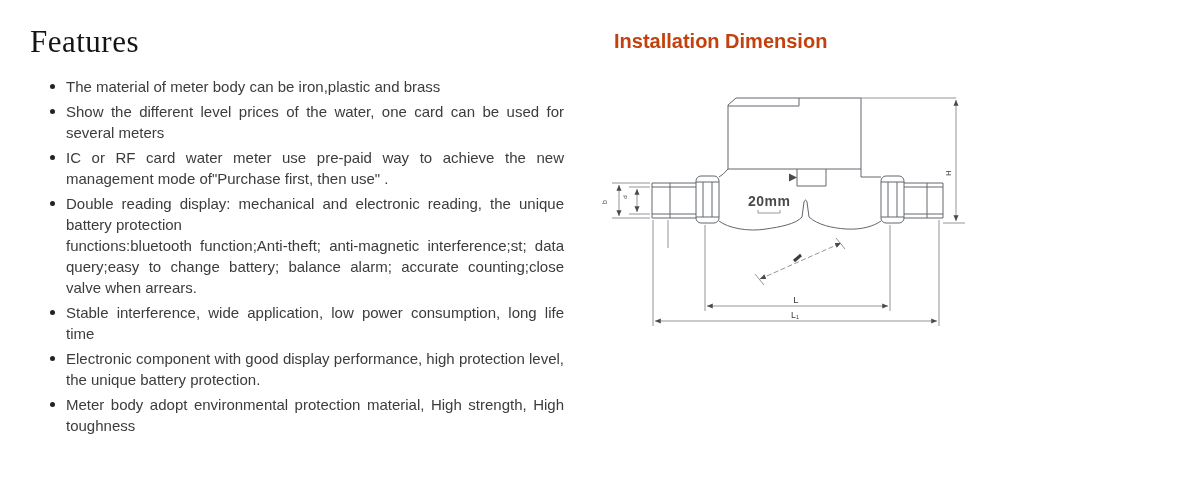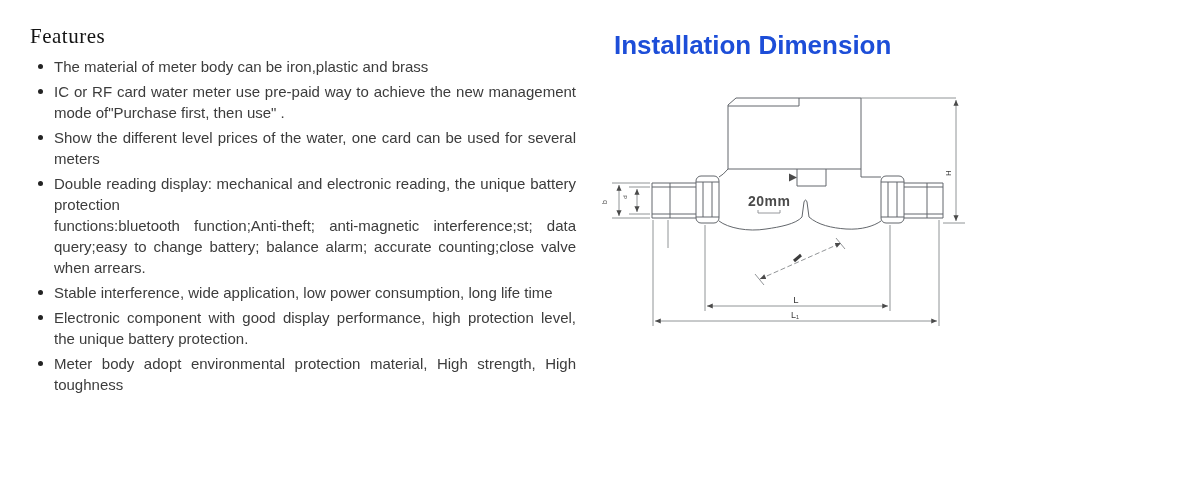--- a/index.html
+++ b/index.html
@@ -4,60 +4,60 @@
 <style>
   html,body{margin:0;padding:0;}
   body{
     width:1196px;height:500px;background:#ffffff;
     font-family:"Liberation Sans","DejaVu Sans",sans-serif;
     position:relative;overflow:hidden;
   }
   .features{position:absolute;left:30px;top:24px;width:550px;}
   .features h1{
     font-family:"Liberation Serif","DejaVu Serif",serif;
-    font-size:21px;font-weight:400;color:#141414;
+    font-size:31px;font-weight:400;color:#141414;
     margin:0 0 7px 0;letter-spacing:.5px;
   }
-  .features ul{list-style:none;margin:4px;padding:0;}
+  .features ul{list-style:none;margin:16px;padding:0;}
   .features li{display:flex;gap:11px;margin-bottom:4px;}
   .dot{
     flex:0 0 auto;width:5px;height:5px;border-radius:50%;
     background:#232323;margin-top:8px;margin-left:4px;
   }
   .ftext{
     flex:1;font-size:15px;line-height:21px;color:#3c3c3c;
     text-align:justify;white-space:pre-wrap;
   }
   .install-head{position:absolute;left:614px;top:30px;}
   .install-head h2{
-    margin:0;font-size:26px;font-weight:700;color:#1d4ed8;
+    margin:0;font-size:20px;font-weight:700;color:#c2410c;
     font-family:"Liberation Sans","DejaVu Sans",sans-serif;
   }
   .drawing-wrap{position:absolute;left:600px;top:76px;}
   svg text{font-family:"Liberation Sans","DejaVu Sans",sans-serif;}
 </style>
 </head>
 <body>
 
 <div>
 
   <section class="features">
     <h1>Features</h1>
     <ul>
       <li>
         <span class="dot"></span>
         <span class="ftext">The material of meter body can be iron,plastic and brass</span>
       </li>
       <li>
         <span class="dot"></span>
-        <span class="ftext">IC or RF card water meter use pre-paid way to achieve the new management mode of"Purchase first, then use" .</span>
+        <span class="ftext">Show the different level prices of the water, one card can be used for several meters</span>
       </li>
       <li>
         <span class="dot"></span>
-        <span class="ftext">Show the different level prices of the water, one card can be used for several meters</span>
+        <span class="ftext">IC or RF card water meter use pre-paid way to achieve the new management mode of"Purchase first, then use" .</span>
       </li>
       <li>
         <span class="dot"></span>
         <span class="ftext">Double reading display: mechanical and electronic reading, the unique battery protection
 functions:bluetooth function;Anti-theft; anti-magnetic interference;st; data query;easy to change battery; balance alarm; accurate counting;close valve when arrears.</span>
       </li>
       <li>
         <span class="dot"></span>
         <span class="ftext">Stable interference, wide application, low power consumption, long life time</span>
       </li>

